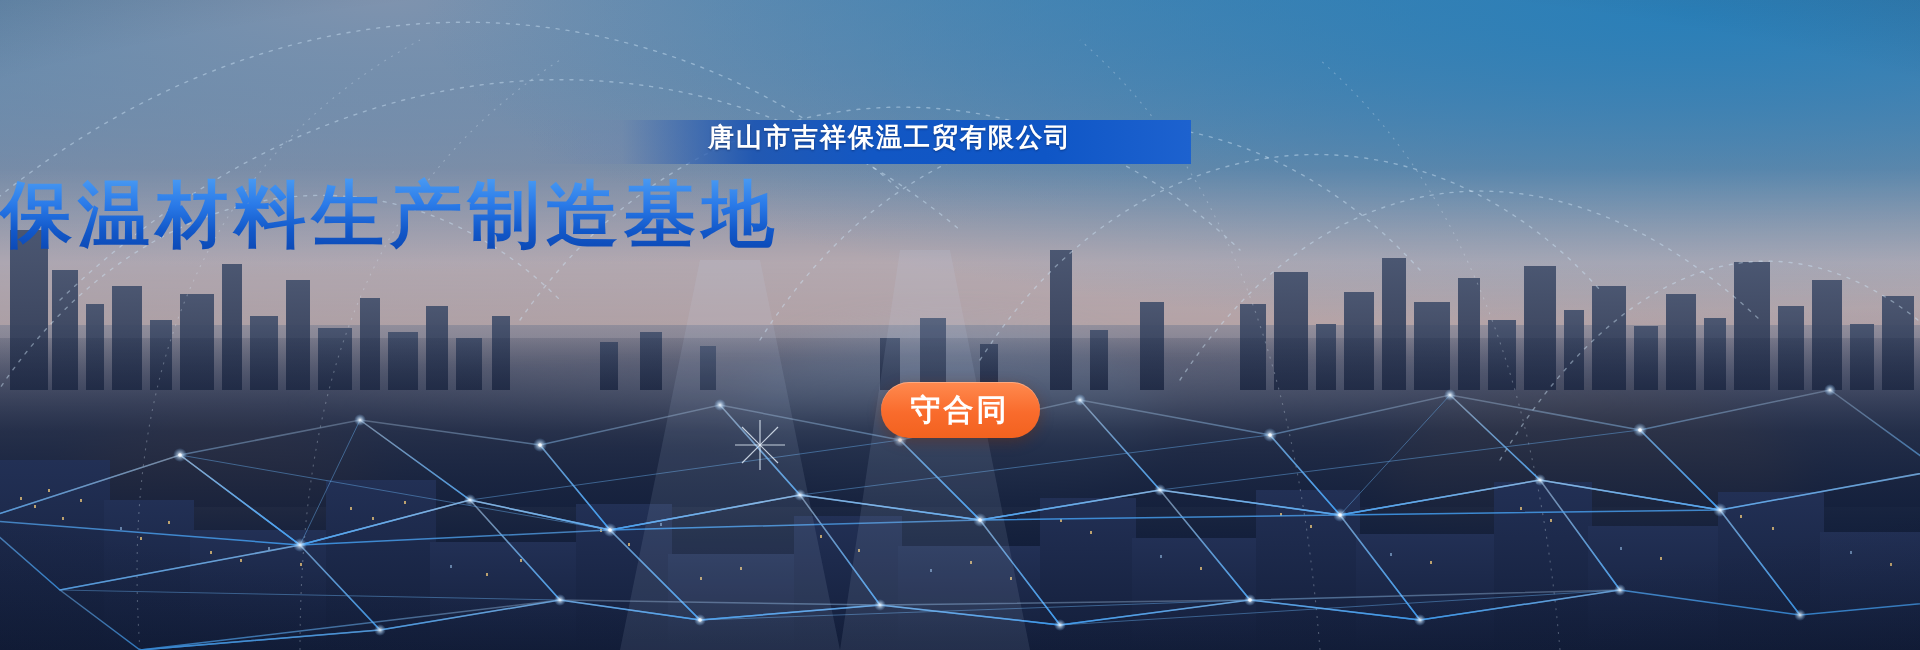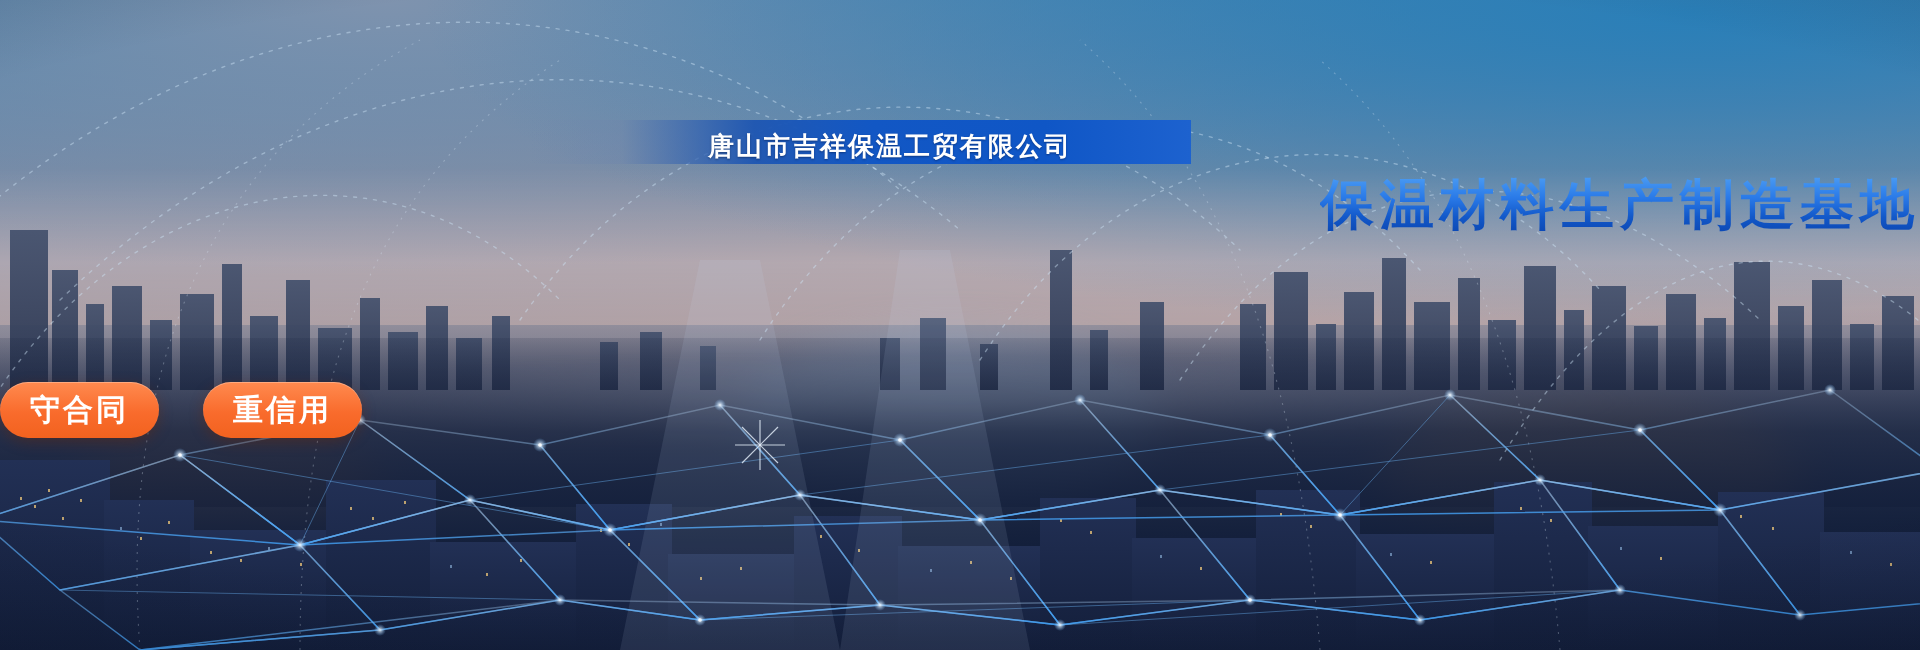--- a/index.html
+++ b/index.html
@@ -75,37 +75,37 @@
     position:absolute;
     left:529px; top:120px;
     width:662px; height:44px;
     background:linear-gradient(90deg,
       rgba(120,140,170,0.0) 0%,
       rgba(110,134,172,0.45) 14%,
       rgba(30,86,178,0.95) 34%,
       #1257c4 52%,
       #0f56c6 78%,
       #1d62cf 100%);
-    display:flex;align-items:flex-end;justify-content:center;
+    display:flex;align-items:flex-start;justify-content:center;
   }
   .company-bar span{
     color:#ffffff;
     font-size:26px;
     font-weight:bold;
     letter-spacing:2px;
     padding-left:60px;
     text-shadow:0 1px 2px rgba(0,20,60,.45);
     white-space:nowrap;
   }
 
   .headline{
     position:absolute;
     left:0;right:0;top:176px;
-    text-align:right;
-    font-size:54px;
+    text-align:left;
+    font-size:72px;
     font-weight:bold;
     letter-spacing:6px;
     line-height:1.06;
     white-space:nowrap;
   }
   .headline .hl{
     display:inline-block;
     color:#1f74e0;
     background:linear-gradient(180deg,#4b9cf3 0%,#2a7ae8 38%,#1258c9 72%,#0c48b4 100%);
     -webkit-background-clip:text;background-clip:text;
@@ -119,21 +119,21 @@
     -webkit-text-stroke:9px #ffffff;
     text-shadow:0 3px 10px rgba(10,30,70,.45);
     z-index:-1;
     letter-spacing:6px;
   }
   .headline-wrap{position:relative;display:inline-block;}
 
   .badges{
     position:absolute;
     left:0;right:0;top:382px;
-    display:flex;gap:44px;
+    display:flex;justify-content:center;gap:44px;
   }
   .badge{
     min-width:156px;height:56px;
     padding:0 30px;
     border-radius:28px;
     background:linear-gradient(180deg,#ff8a4f 0%,#f96b2c 55%,#f2621f 100%);
     box-shadow:0 4px 14px rgba(120,40,0,.35), inset 0 1px 0 rgba(255,255,255,.28);
     display:flex;align-items:center;justify-content:center;
     color:#ffffff;font-size:30px;font-weight:bold;letter-spacing:3px;
     white-space:nowrap;
@@ -415,17 +415,16 @@
 
     <div class="headline">
       <span class="headline-wrap">
         <span class="outline">保温材料生产制造基地</span>
         <span class="hl">保温材料生产制造基地</span>
       </span>
     </div>
 
     <div class="badges">
       <div class="badge">守合同</div>
-      <div class="badge">重信用</div>
     </div>
 
   </div>
 </div>
 
 </body></html>

